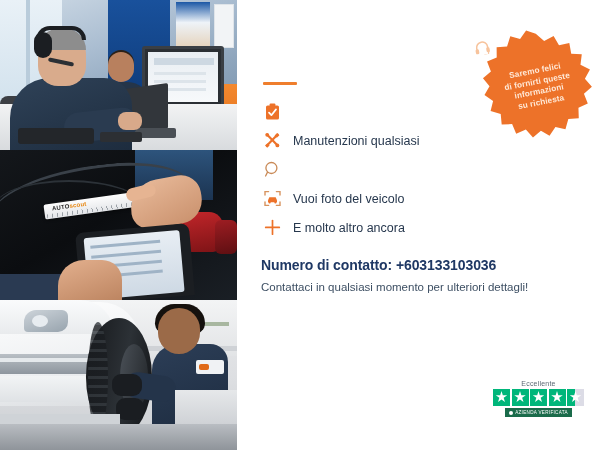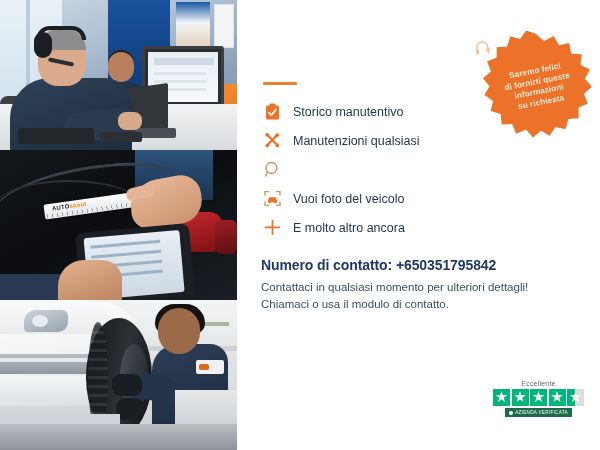--- a/index.html
+++ b/index.html
@@ -322,21 +322,20 @@
     <ul class="feat-list">
 
       <li class="feat">
         <span class="ic">
           <svg width="15" height="17" viewBox="0 0 15 17">
             <rect x="1" y="2.5" width="13" height="14" rx="1.6" fill="#ED7229"></rect>
             <rect x="4.6" y="0.4" width="5.8" height="3.2" rx="1" fill="#ED7229"></rect>
             <path d="M4 9.6 L6.4 12.2 L11 6.4" stroke="#ffffff" stroke-width="1.7" fill="none" stroke-linecap="round" stroke-linejoin="round"></path>
           </svg>
         </span>
-        <span class="lbl">Storico manutentivo</span>
       </li>
 
       <li class="feat">
         <span class="ic">
           <svg width="17" height="17" viewBox="0 0 17 17">
             <path d="M3 2.6 L13.6 13.6" stroke="#ED7229" stroke-width="2.2" stroke-linecap="round"></path>
             <path d="M13.6 2.6 L3 13.6" stroke="#ED7229" stroke-width="2.2" stroke-linecap="round"></path>
             <circle cx="3.2" cy="2.8" r="1.9" fill="#ED7229"></circle>
             <circle cx="13.4" cy="13.4" r="1.9" fill="#ED7229"></circle>
             <path d="M13.2 1 l2.2 2.2 -2.6 2.6 -2.2-2.2z" fill="#ED7229"></path>
@@ -377,25 +376,24 @@
             <path d="M1.7 8.4 H15.3" stroke="#ED7229" stroke-width="1.7" stroke-linecap="round"></path>
           </svg>
         </span>
         <span class="lbl">E molto altro ancora</span>
       </li>
     </ul>
 
     <div class="phone-block">
       <div class="phone-line">
         <span>Numero di contatto:</span>
-        <span>+650351795842</span>
+        <span>+603133103036</span>
       </div>
       <div class="sub">
         <span>Contattaci in qualsiasi momento per ulteriori dettagli!</span><br>
-        <span>Chiamaci o usa il modulo di contatto.</span>
       </div>
     </div>
 
     <div class="tp-wrap">
       <div class="tp-right">
         <span class="tp-ecc">Eccellente</span>
         <span class="tp-stars">
           <span class="tp-box">
               <i></i>
             </span>

